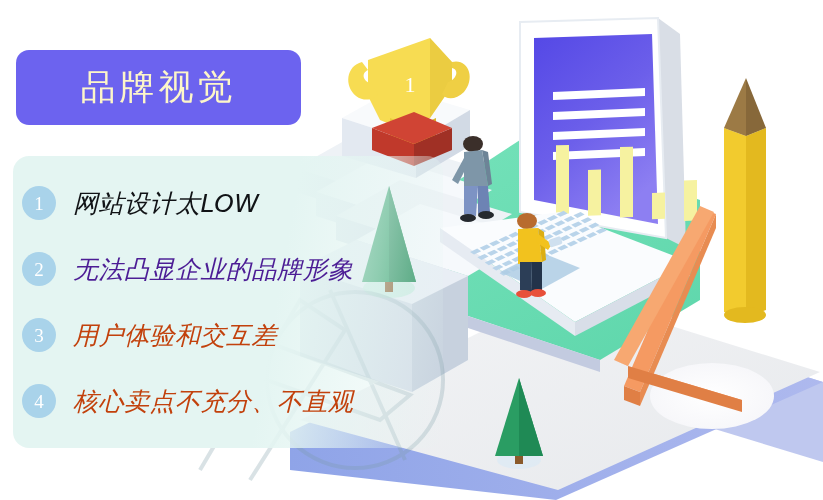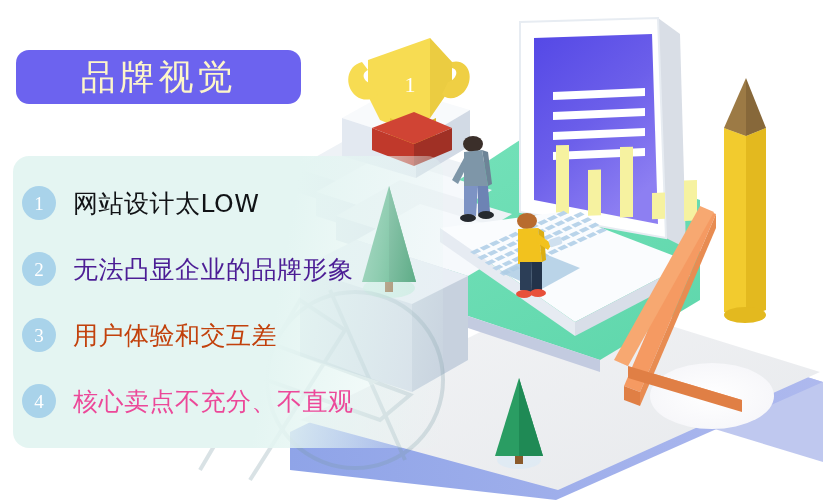--- a/index.html
+++ b/index.html
@@ -25,26 +25,26 @@
   .list-item{display:flex;align-items:center;height:46px;padding-left:9px;}
   .badge{
     width:34px;height:34px;border-radius:50%;
     background:#a9d3ea;color:#ffffff;
     display:flex;align-items:center;justify-content:center;
     font-size:19px;line-height:1;flex:0 0 auto;
     font-family:"Liberation Serif","DejaVu Serif",serif;
   }
   .item-label{
     margin-left:17px;color:#111316;font-size:25px;letter-spacing:0.5px;
-    white-space:nowrap;font-family:"DejaVu Sans","Liberation Sans",sans-serif;
+    white-space:nowrap;font-family:"DejaVu Sans","Liberation Sans",sans-serif;font-style:italic;
   }
 
   
   .title-badge{
-    position:absolute;left:16px;top:50px;width:285px;height:54px;
+    position:absolute;left:16px;top:50px;width:285px;height:75px;
     background:#6c63ef;border-radius:13px;
     display:flex;align-items:center;justify-content:center;
   }
   .title-text{
     color:#fdf6c9;font-size:35px;letter-spacing:4px;
     font-family:"DejaVu Sans","Liberation Sans",sans-serif;
   }
 
   
   .watermark{
@@ -291,17 +291,17 @@
       <div class="list-item">
         <div class="badge" style="background: rgb(169, 211, 234); color: rgb(255, 255, 255);">2</div>
         <div class="item-label" style="color: #4c1d95;">无法凸显企业的品牌形象</div>
       </div>
       <div class="list-item">
         <div class="badge" style="background: rgb(169, 211, 234); color: rgb(255, 255, 255);">3</div>
         <div class="item-label" style="color: #c2410c;">用户体验和交互差</div>
       </div>
       <div class="list-item">
         <div class="badge" style="background: rgb(169, 211, 234); color: rgb(255, 255, 255);">4</div>
-        <div class="item-label" style="color: #ec4899;">核心卖点不充分、不直观</div>
+        <div class="item-label" style="color: #c2410c;">核心卖点不充分、不直观</div>
       </div>
     </div>
 
 </div>
 
 </body></html>

